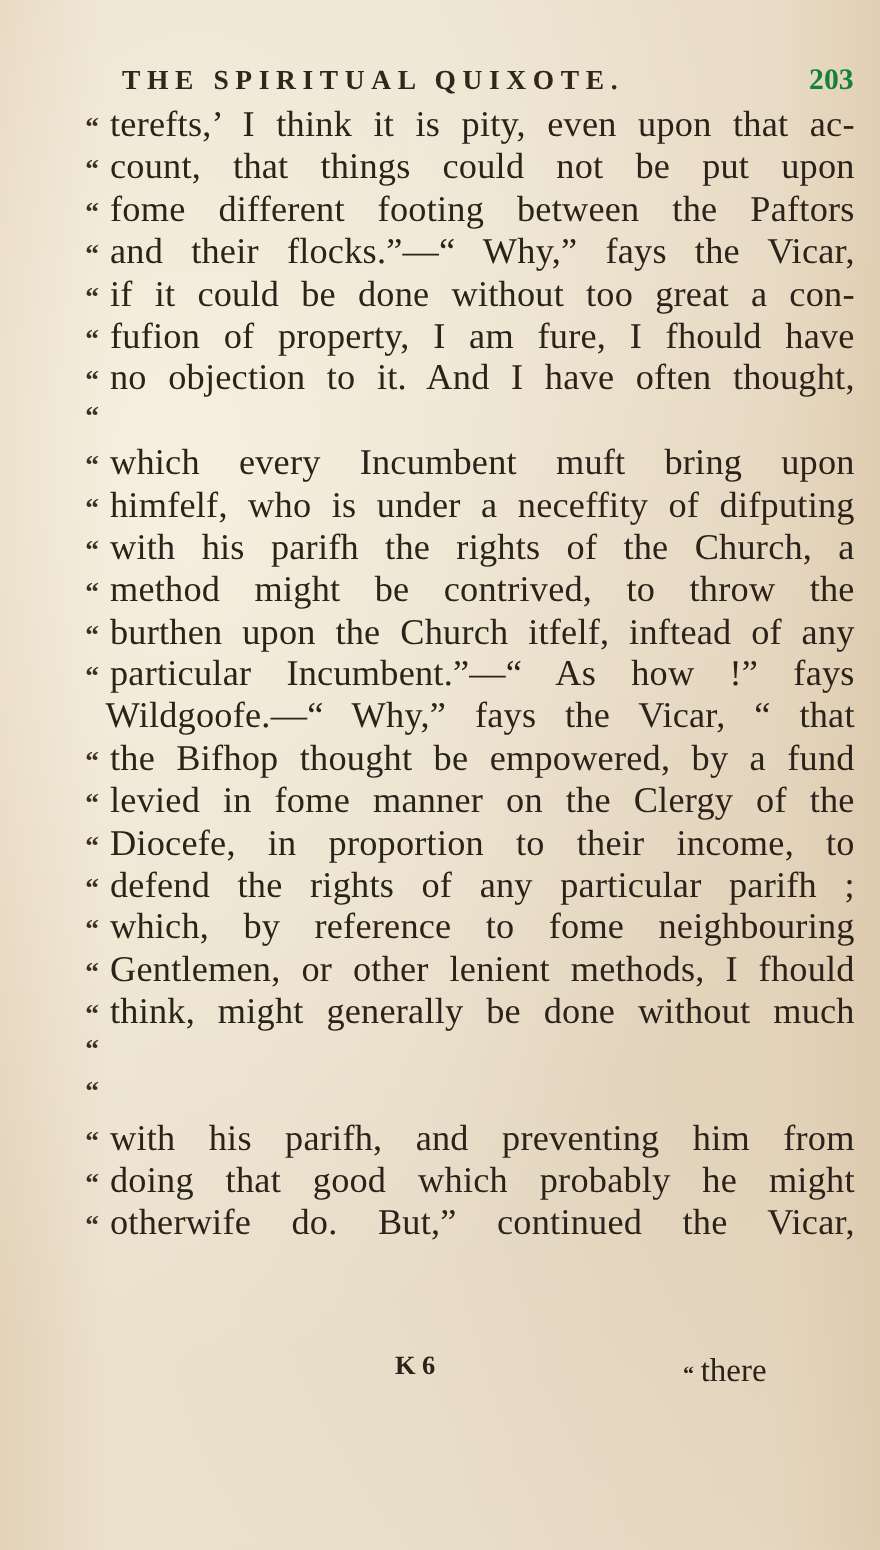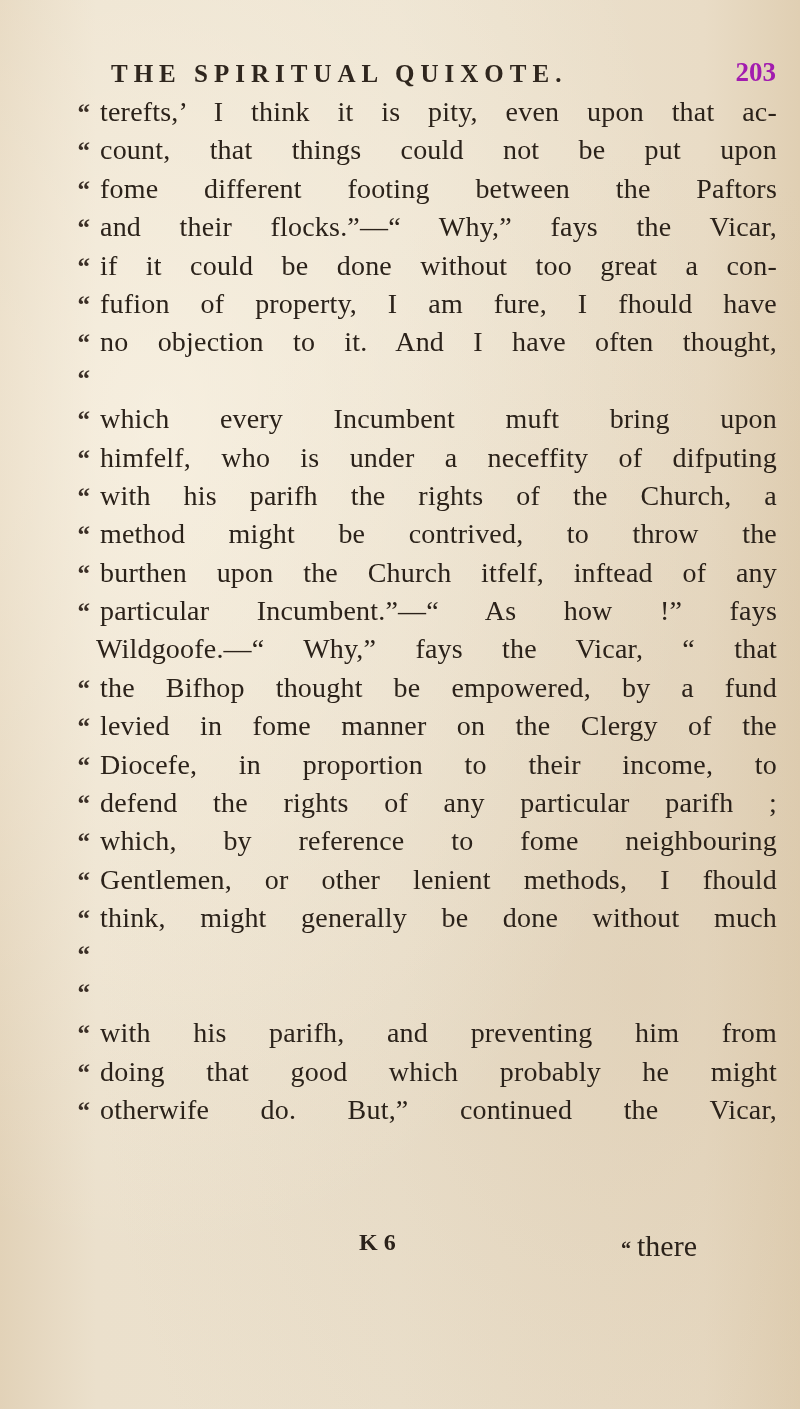--- a/index.html
+++ b/index.html
@@ -40,21 +40,21 @@
       font-family: "Liberation Serif", serif;
       font-weight: bold;
       font-size: 25px;
       letter-spacing: 6px;
       color: #2f261e;
     }
     .page-number {
       font-family: "Liberation Serif", serif;
       font-weight: bold;
       font-size: 27px;
-      color: #a21caf;
+      color: #15803d;
     }
     .text-block {
       position: absolute;
       top: 96px;
       left: 50px;
       width: 727px;
     }
     .line {
       display: flex;
       align-items: baseline;
@@ -68,21 +68,21 @@
       padding-right: 10px;
       box-sizing: border-box;
       font-family: "Liberation Serif", serif;
       font-size: 25px;
       font-weight: bold;
       color: #3a2e25;
     }
     .line-text {
       flex: 1;
       font-family: "Liberation Serif", serif;
-      font-size: 28px;
+      font-size: 33px;
       text-align: justify;
       text-align-last: justify;
       color: #2b221a;
       letter-spacing: 0.2px;
     }
     .line.no-quote .line-text {
       margin-left: -4px;
     }
     .footer {
       position: absolute;

